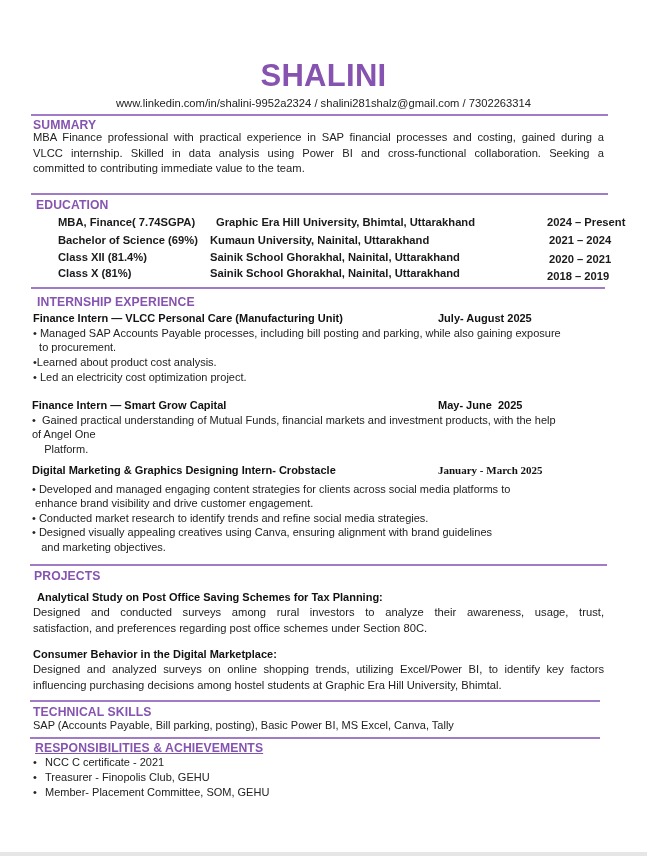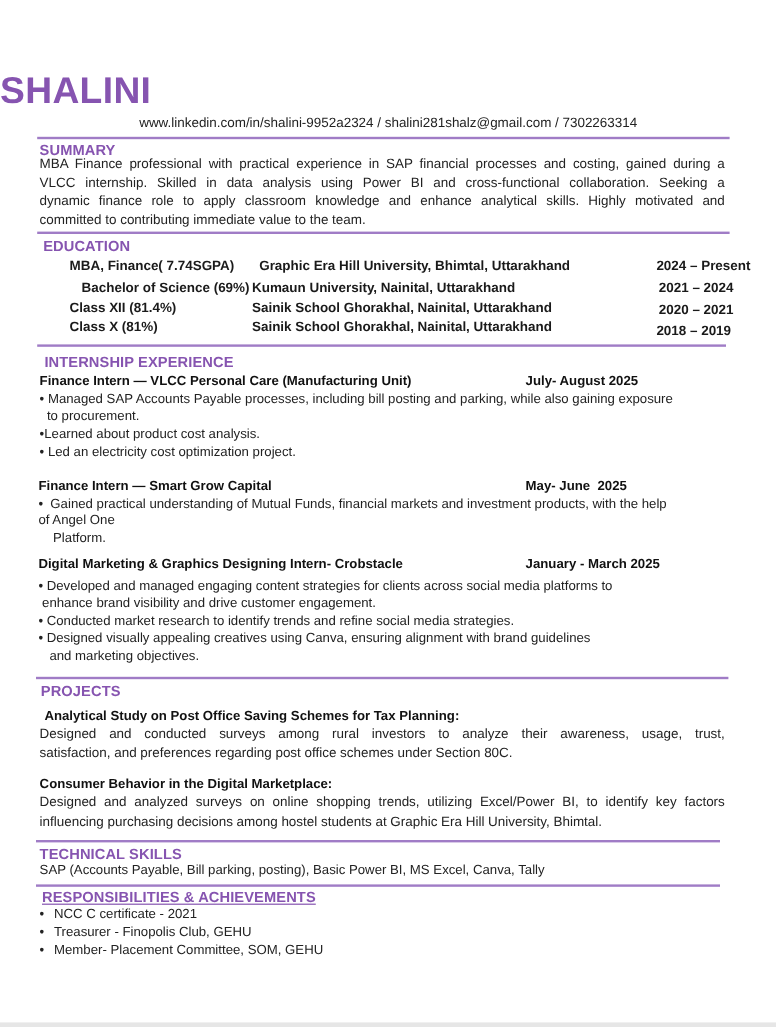--- a/index.html
+++ b/index.html
@@ -3,21 +3,21 @@
   <meta charset="utf-8">
   <style>
     html, body { margin: 0; padding: 0; background: #ffffff; }
     body {
       width: 647px; height: 856px; position: relative; overflow: hidden;
       font-family: "Liberation Sans", "DejaVu Sans", sans-serif;
       color: #222222;
     }
     .abs { position: absolute; white-space: nowrap; }
     .name {
-      left: 0; width: 647px; top: 58px; text-align: left;
+      left: 0; width: 647px; top: 58px; text-align: center;
       font-size: 31px; font-weight: bold; color: #8654b0; letter-spacing: 0.3px;
     }
     .contact {
       left: 0; width: 647px; top: 97px; text-align: center;
       font-size: 11.2px; color: #222;
     }
     .rule { position: absolute; height: 1.5px; background: #a07cc6; }
     .heading {
       font-size: 12.2px; font-weight: bold; color: #8654b0; letter-spacing: 0.1px;
     }
@@ -36,32 +36,31 @@
 <body>
 
 <div class="abs name">SHALINI</div>
 <div class="abs contact">www.linkedin.com/in/shalini-9952a2324 / shalini281shalz@gmail.com / 7302263314</div>
 <div class="rule" style="left:31px; top:114px; width:577px;"></div>
 
 <div class="abs heading" style="left:33px; top:118px;">SUMMARY</div>
 <div class="para" style="left:33px; top:130px; width:571px;">
   <span class="just-line">MBA Finance professional with practical experience in SAP financial processes and costing, gained during a</span>
   <span class="just-line">VLCC internship. Skilled in data analysis using Power BI and cross-functional collaboration. Seeking a</span>
-  <span class="just-line">dynamic finance role to apply classroom knowledge and enhance analytical skills. Highly motivated and</span>
   <span class="last-line">committed to contributing immediate value to the team.</span>
 </div>
 <div class="rule" style="left:31px; top:193px; width:577px;"></div>
 
 <div class="abs heading" style="left:36px; top:198px;">EDUCATION</div>
 
 <div class="abs edu" style="left:34px; top:216px;">MBA, Finance( 7.74SGPA)</div>
 <div class="abs edu" style="left:192px; top:216px;">Graphic Era Hill University, Bhimtal, Uttarakhand</div>
 <div class="abs edu" style="left:523px; top:216px;">2024 – Present</div>
 
-<div class="abs edu" style="left:44px; top:234px;">Bachelor of Science (69%)</div>
+<div class="abs edu" style="left:34px; top:234px;">Bachelor of Science (69%)</div>
 <div class="abs edu" style="left:186px; top:234px;">Kumaun University, Nainital, Uttarakhand</div>
 <div class="abs edu" style="left:525px; top:234px;">2021 – 2024</div>
 
 <div class="abs edu" style="left:34px; top:251px;">Class XII (81.4%)</div>
 <div class="abs edu" style="left:186px; top:251px;">Sainik School Ghorakhal, Nainital, Uttarakhand</div>
 <div class="abs edu" style="left:525px; top:253px;">2020 – 2021</div>
 
 <div class="abs edu" style="left:34px; top:267px;">Class X (81%)</div>
 <div class="abs edu" style="left:186px; top:267px;">Sainik School Ghorakhal, Nainital, Uttarakhand</div>
 <div class="abs edu" style="left:523px; top:270px;">2018 – 2019</div>
@@ -77,21 +76,21 @@
 <div class="abs t" style="left:33px; top:356px; white-space:pre;">•Learned about product cost analysis.</div>
 <div class="abs t" style="left:33px; top:371px; white-space:pre;">• Led an electricity cost optimization project.</div>
 
 <div class="abs t b" style="left:32px; top:399px;">Finance Intern — Smart Grow Capital</div>
 <div class="abs t b" style="left:438px; top:399px; white-space:pre;">May- June  2025</div>
 <div class="abs t" style="left:32px; top:414px; white-space:pre;">•  Gained practical understanding of Mutual Funds, financial markets and investment products, with the help</div>
 <div class="abs t" style="left:32px; top:428px; white-space:pre;">of Angel One</div>
 <div class="abs t" style="left:32px; top:443px; white-space:pre;">    Platform.</div>
 
 <div class="abs t b" style="left:32px; top:464px;">Digital Marketing &amp; Graphics Designing Intern- Crobstacle</div>
-<div class="abs t b" style="left:438px; top:464px;">January - March 2025</div>
+<div class="abs t b" style="left:438px; top:464px;font-family:Liberation Serif, serif;">January - March 2025</div>
 <div class="abs t" style="left:32px; top:483px; white-space:pre;">• Developed and managed engaging content strategies for clients across social media platforms to</div>
 <div class="abs t" style="left:32px; top:497px; white-space:pre;"> enhance brand visibility and drive customer engagement.</div>
 <div class="abs t" style="left:32px; top:512px; white-space:pre;">• Conducted market research to identify trends and refine social media strategies.</div>
 <div class="abs t" style="left:32px; top:526px; white-space:pre;">• Designed visually appealing creatives using Canva, ensuring alignment with brand guidelines</div>
 <div class="abs t" style="left:32px; top:541px; white-space:pre;">   and marketing objectives.</div>
 
 <div class="rule" style="left:30px; top:564px; width:577px;"></div>
 
 <div class="abs heading" style="left:34px; top:569px;">PROJECTS</div>
 

